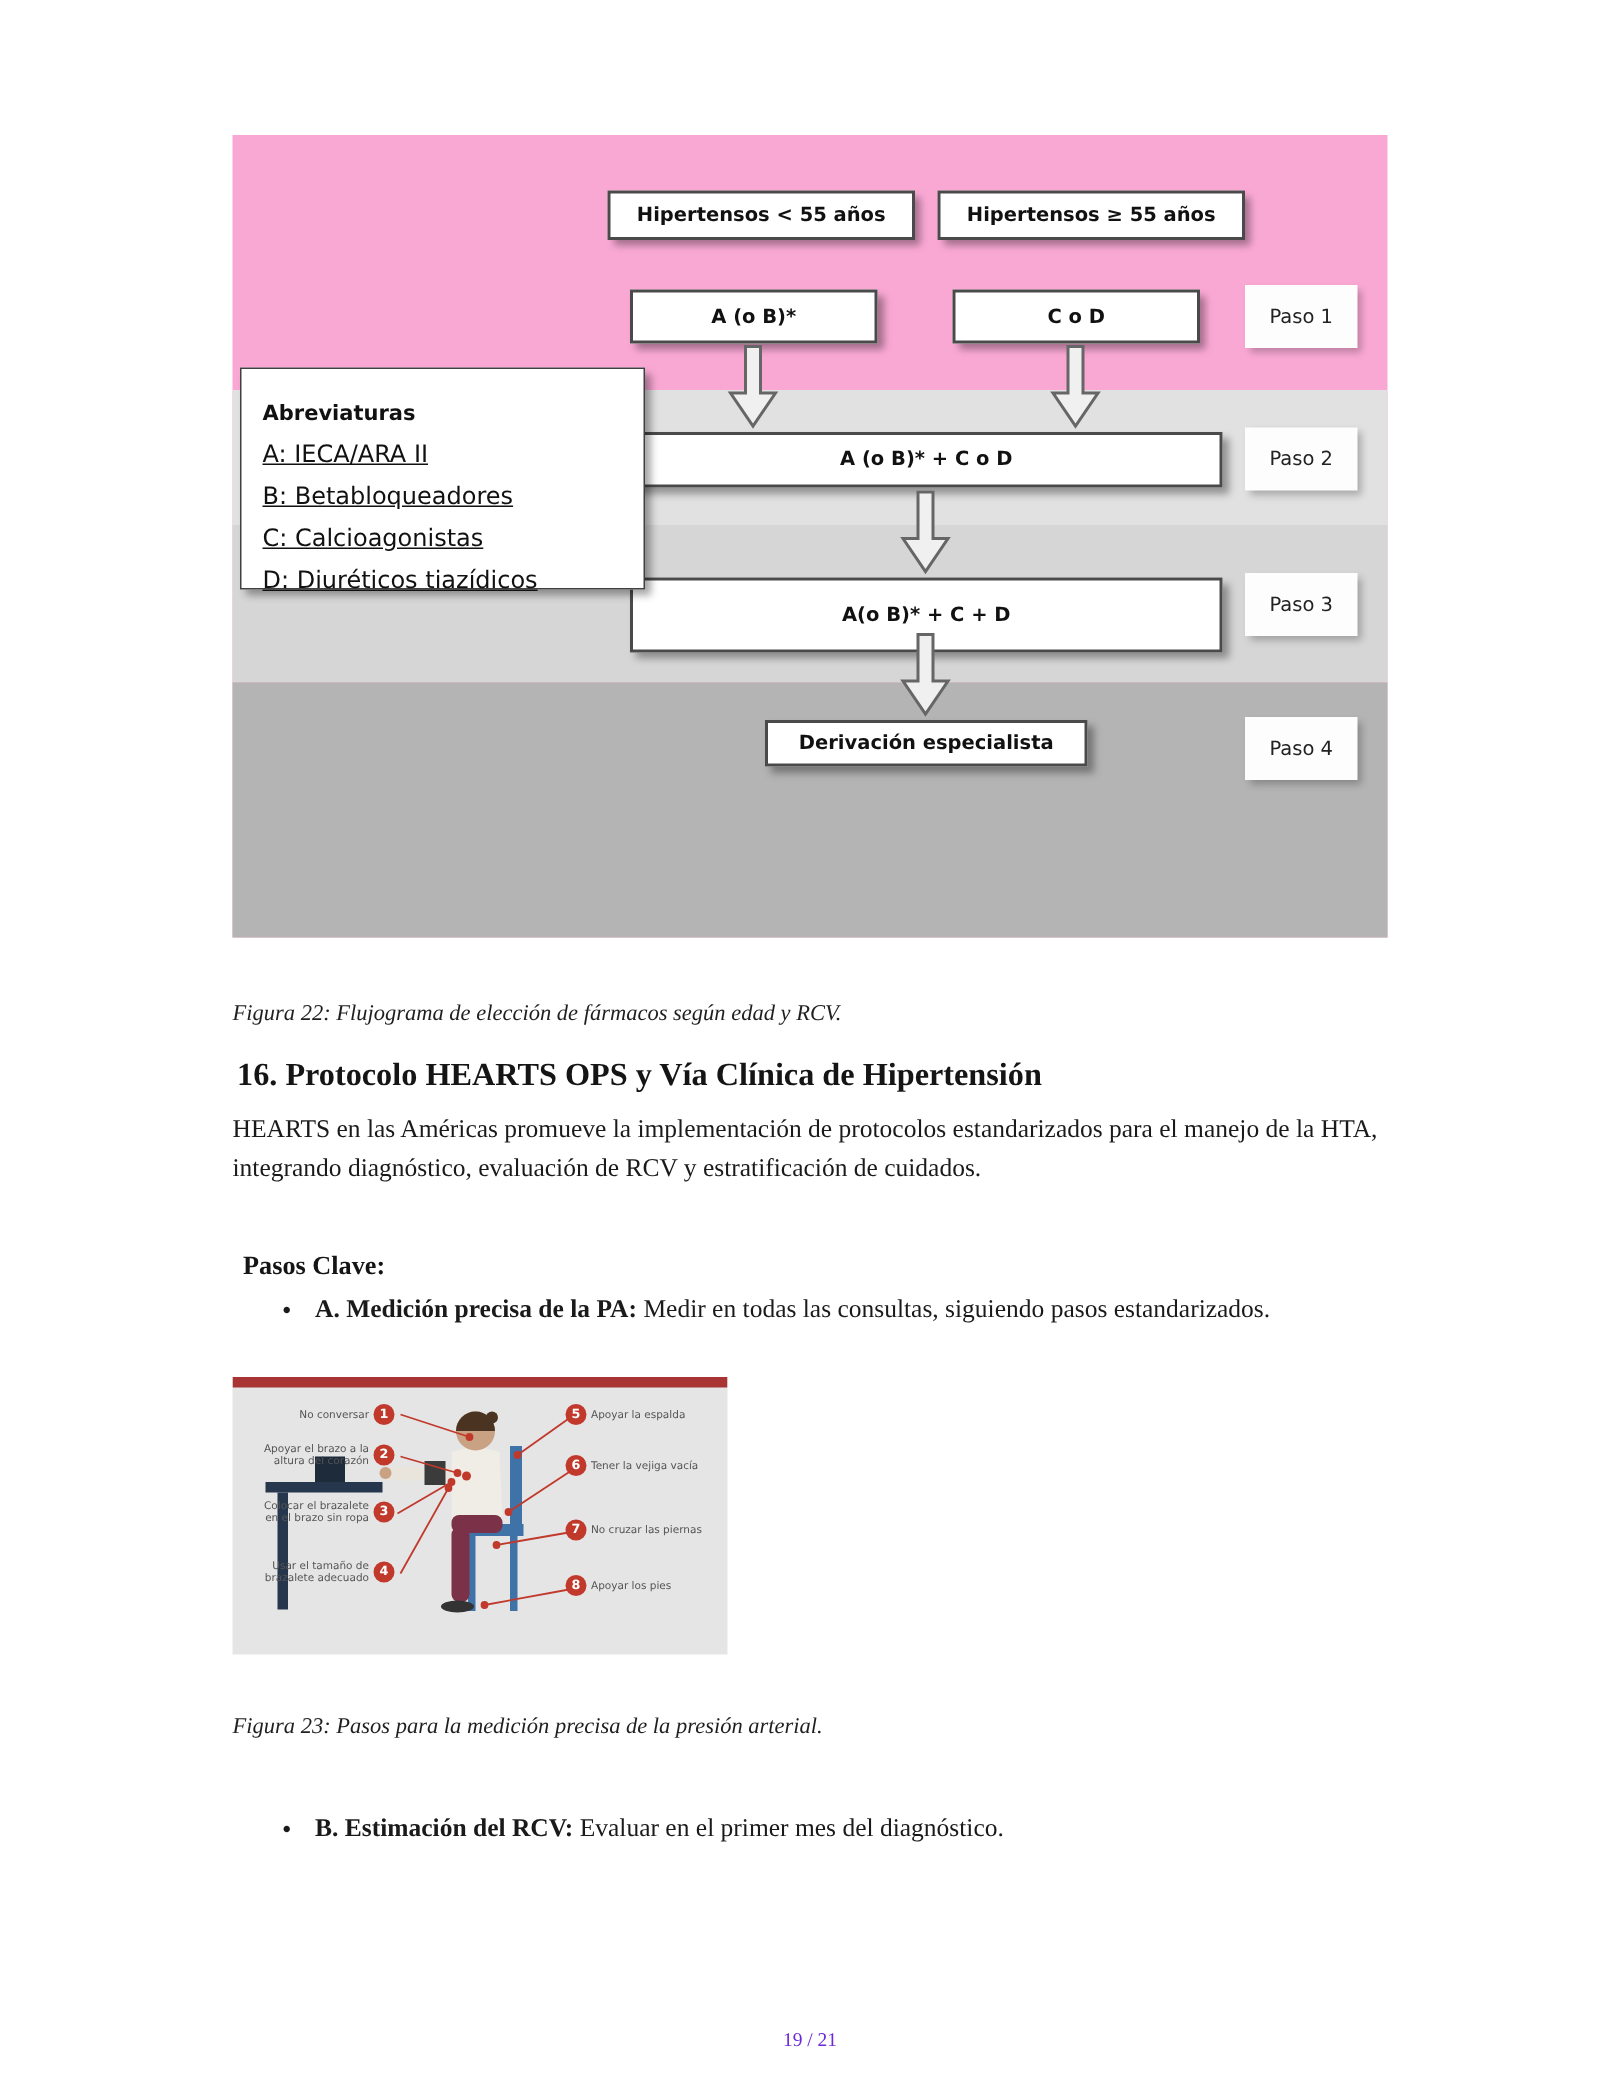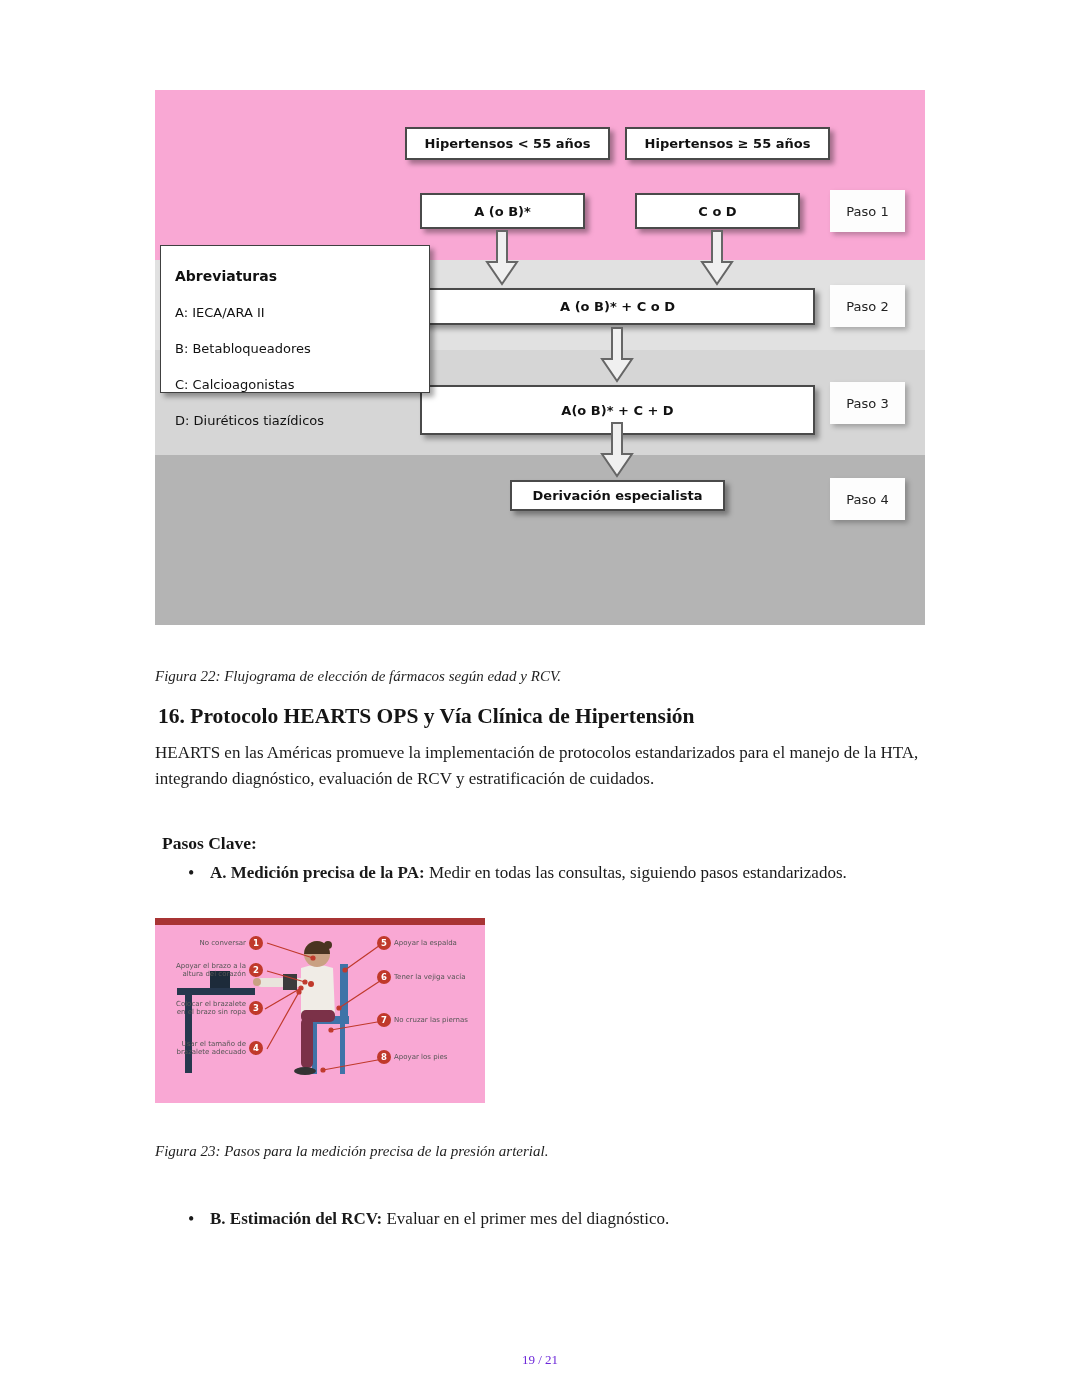--- a/index.html
+++ b/index.html
@@ -27,21 +27,21 @@
   .paso-label{
     position:absolute;background:#fdfdfd;display:flex;align-items:center;justify-content:center;
     font-size:13px;color:#222;box-shadow:3px 3px 5px rgba(0,0,0,0.25);box-sizing:border-box;
   }
   .abbrev{
     position:absolute;left:5px;top:155px;width:270px;height:148px;background:#ffffff;
     border:1px solid #404040;box-shadow:4px 4px 5px rgba(0,0,0,0.35);
     padding:22px 14px;box-sizing:border-box;
   }
   .abbrev-title{font-size:14px;font-weight:bold;color:#111;}
-  .abbrev-item{font-size:13px;color:#111;margin-top:21px;}
+  .abbrev-item{font-size:16px;color:#111;margin-top:9px;text-decoration:underline;}
   .anadir{
     position:absolute;left:355px;top:428px;width:232px;height:84px;background:#ffffff;
     border:2px solid #4a4a4a;box-shadow:4px 4px 5px rgba(0,0,0,0.35);
     padding:7px 12px;box-sizing:border-box;
   }
   .anadir-title{font-size:13px;font-weight:bold;color:#111;}
   .anadir-list{margin:5px 0 0 14px;padding:0;list-style:none;}
   .anadir-list li{font-size:12.5px;color:#111;margin-top:3px;padding-left:16px;position:relative;}
   .anadir-list li::before{content:"•";position:absolute;left:0;top:0;}
   .fc-arrow{position:absolute;}
@@ -49,21 +49,21 @@
   
   .caption{font-style:italic;font-size:15px;color:#1f1f1f;}
   .h16{font-size:21.5px;font-weight:bold;color:#151515;}
   .para{font-size:17px;line-height:1.5;color:#1a1a1a;}
   .pasos{font-size:17.5px;font-weight:bold;color:#151515;}
   .bullet{font-size:17px;line-height:1.45;color:#1a1a1a;position:relative;padding-left:24px;}
   .bullet::before{content:"•";position:absolute;left:2px;top:-1px;font-size:18px;}
   .pagenum{width:100%;text-align:center;font-size:13px;color:#6d28d9;}
 
   
-  .fig23{position:absolute;left:155px;top:918px;width:330px;height:185px;background:#f9a8d4;}
+  .fig23{position:absolute;left:155px;top:918px;width:330px;height:185px;background:#e5e5e5;}
   .fig23 svg{position:absolute;left:0;top:0;}
   .f23-label{
     position:absolute;display:flex;align-items:center;gap:3px;width:106px;
     font-family:"DejaVu Sans","Liberation Sans",sans-serif;
   }
   .f23-label.left{left:2px;justify-content:flex-end;}
   .f23-label.left .f23-text{text-align:right;}
   .f23-label.right{left:222px;justify-content:flex-start;}
   .f23-text{font-size:7px;line-height:1.2;color:#555;max-width:78px;}
   .f23-num{

